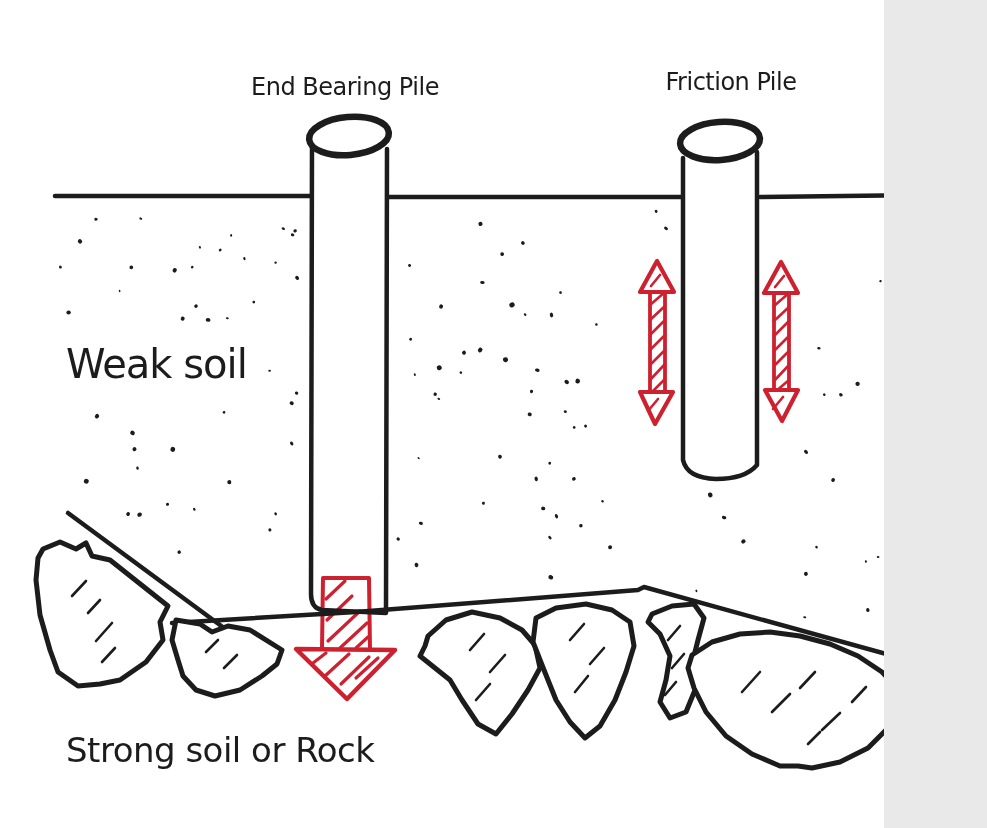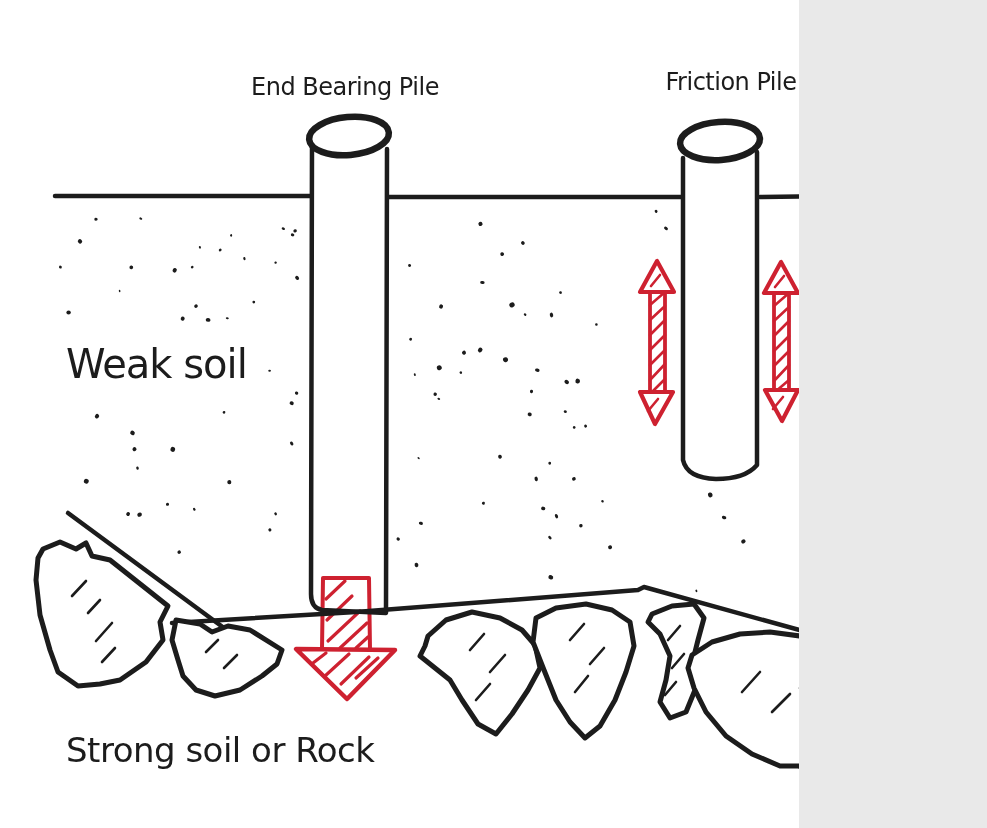--- a/index.html
+++ b/index.html
@@ -3,21 +3,21 @@
 <meta charset="utf-8">
 <style>
   :root{
     --ink:#1c1c1c;
     --red:#ce2130;
     --bg:#ffffff;
   }
   html,body{margin:0;padding:0;background:#e9e9e9;}
   .stage{
     position:relative;
-    width:799px;height:828px;
+    width:884px;height:828px;
     background:var(--bg);
     overflow:hidden;
     font-family:"DejaVu Sans", sans-serif;
   }
   svg{position:absolute;inset:0;display:block;}
   .ink{stroke:var(--ink);fill:none;stroke-linecap:round;stroke-linejoin:round;}
   .ink-fill{stroke:var(--ink);fill:#ffffff;stroke-linecap:round;stroke-linejoin:round;}
   .red{stroke:var(--red);fill:none;stroke-linecap:round;stroke-linejoin:round;}
   .red-fill{stroke:var(--red);fill:#ffffff;stroke-linecap:round;stroke-linejoin:round;}
   .hatch{stroke-width:2.6;}

